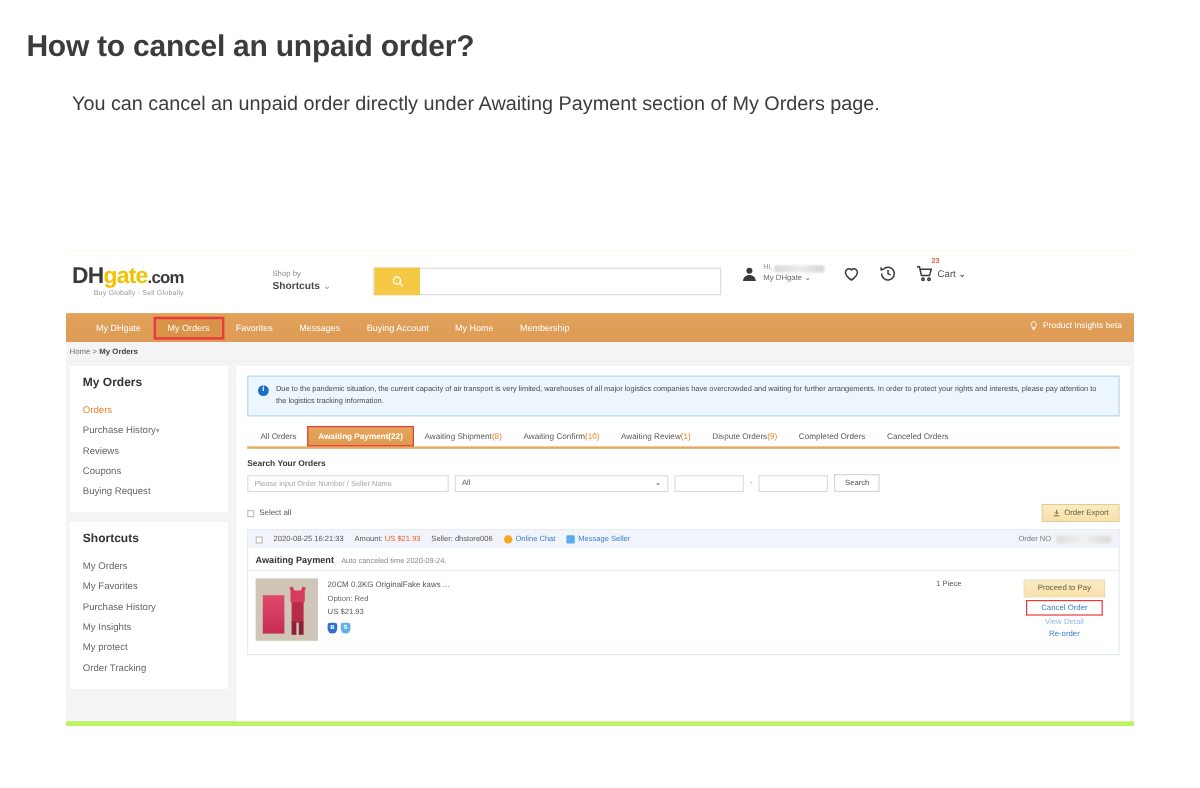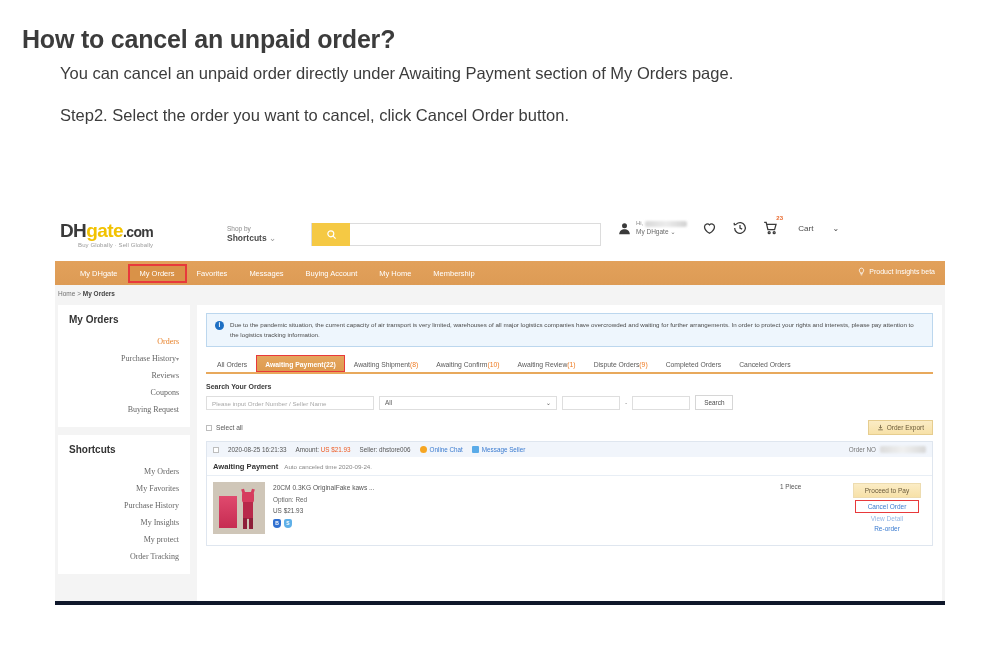--- a/index.html
+++ b/index.html
@@ -13,32 +13,32 @@
     position:relative;
   }
 
   
   .article-title{
     position:absolute; left:22px; top:8px;
     font-size:25px; color:#3c3c3c; font-weight:700;
     letter-spacing:-0.2px;
   }
   .article-body{
-    position:absolute; left:60px; top:64px; width:860px;
+    position:absolute; left:60px; top:78px; width:860px;
   }
   .article-body p{
     margin:0 0 22px 0;
     font-size:16.5px; color:#3c3c3c; line-height:1.2;
   }
 
   
   .shot{
     position:absolute; left:55px; top:209px;
     width:890px; height:396px;
-    background:#0f172a;
+    background:#bef264;
     overflow:hidden;
     font-size:7px;
     color:#4a4a4a;
   }
 
   
   .dh-top{
     position:relative; height:52px; background:#fff;
   }
   .logo{ position:absolute; left:5px; top:12px; }
@@ -71,21 +71,21 @@
   .hicons{ position:absolute; left:562px; top:11px; display:flex; align-items:center; gap:14px;}
   .hacct{ display:flex; align-items:center; gap:4px; }
   .hacct .nm{ line-height:1.25; }
   .hacct .nm .r1{ font-size:6px; color:#8d8d8d; display:flex; align-items:center; gap:2px;}
   .hacct .nm .r1 .blur{
     display:inline-block; width:42px; height:6px; border-radius:2px;
     background:linear-gradient(90deg,#d8d8d8,#ececec,#d3d3d3);
     filter:blur(1px);
   }
   .hacct .nm .r2{ font-size:6.5px; color:#6a6a6a; }
-  .cartwrap{ position:relative; display:flex; align-items:center; gap:19px;}
+  .cartwrap{ position:relative; display:flex; align-items:center; gap:2px;}
   .cartbadge{
     position:absolute; left:14px; top:-5px;
     font-size:6px; color:#e8682c; font-weight:bold;
   }
   .cartlabel{ font-size:8px; color:#4a4a4a; }
 
   
   .dh-nav{
     position:relative; height:24px;
     background:linear-gradient(180deg,#e2a15b,#dd9b55);
@@ -115,21 +115,21 @@
   
   .dh-body{ display:flex; background:#f4f4f4; padding:4px 3px 0 3px; gap:7px; height:300px;}
   .side{ width:132px; flex:0 0 132px; }
   .card{ background:#fff; padding:9px 11px; }
   .card h4{
     margin:0 0 8px 0; font-size:10px; color:#333; font-weight:bold;
   }
   .card ul{ margin:0; padding:0; list-style:none; }
   .card li{
     font-size:8px; color:#666; padding:4px 0; display:flex;
-    align-items:center; justify-content:flex-end;font-family:Liberation Serif, serif;
+    align-items:center; justify-content:flex-start;
   }
   .card li.sel{ color:#e8832c; }
   .card li .arw{ color:#999; font-size:6px; }
   .side .gap{ height:8px; }
 
   .main{ flex:1; background:#fff; padding:8px 9px 9px 9px; position:relative;}
 
   .notice{
     border:1px solid #bcd7ee; background:#eef6fd;
     padding:6px 8px 7px 8px; display:flex; gap:6px; line-height:1.55;
@@ -275,21 +275,20 @@
   .lnk{ font-size:6.5px; color:#3a7bd0; }
   .lnk.faded{ opacity:.55; }
 </style>
 </head>
 <body>
 
 <h1 class="article-title">How to cancel an unpaid order?</h1>
 
 <div class="article-body">
   <p>You can cancel an unpaid order directly under Awaiting Payment section of My Orders page.</p>
-  <p>Step2. Select the order you want to cancel, click Cancel Order button.</p>
 </div>
 
 <div class="shot">
 
   <div class="dh-top">
     <div class="logo">
       <div class="l1">
         <span class="dh">DH</span><span class="gate">gate</span><span class="com">.com</span>
       </div>
       <div class="l2">Buy Globally · Sell Globally</div>

